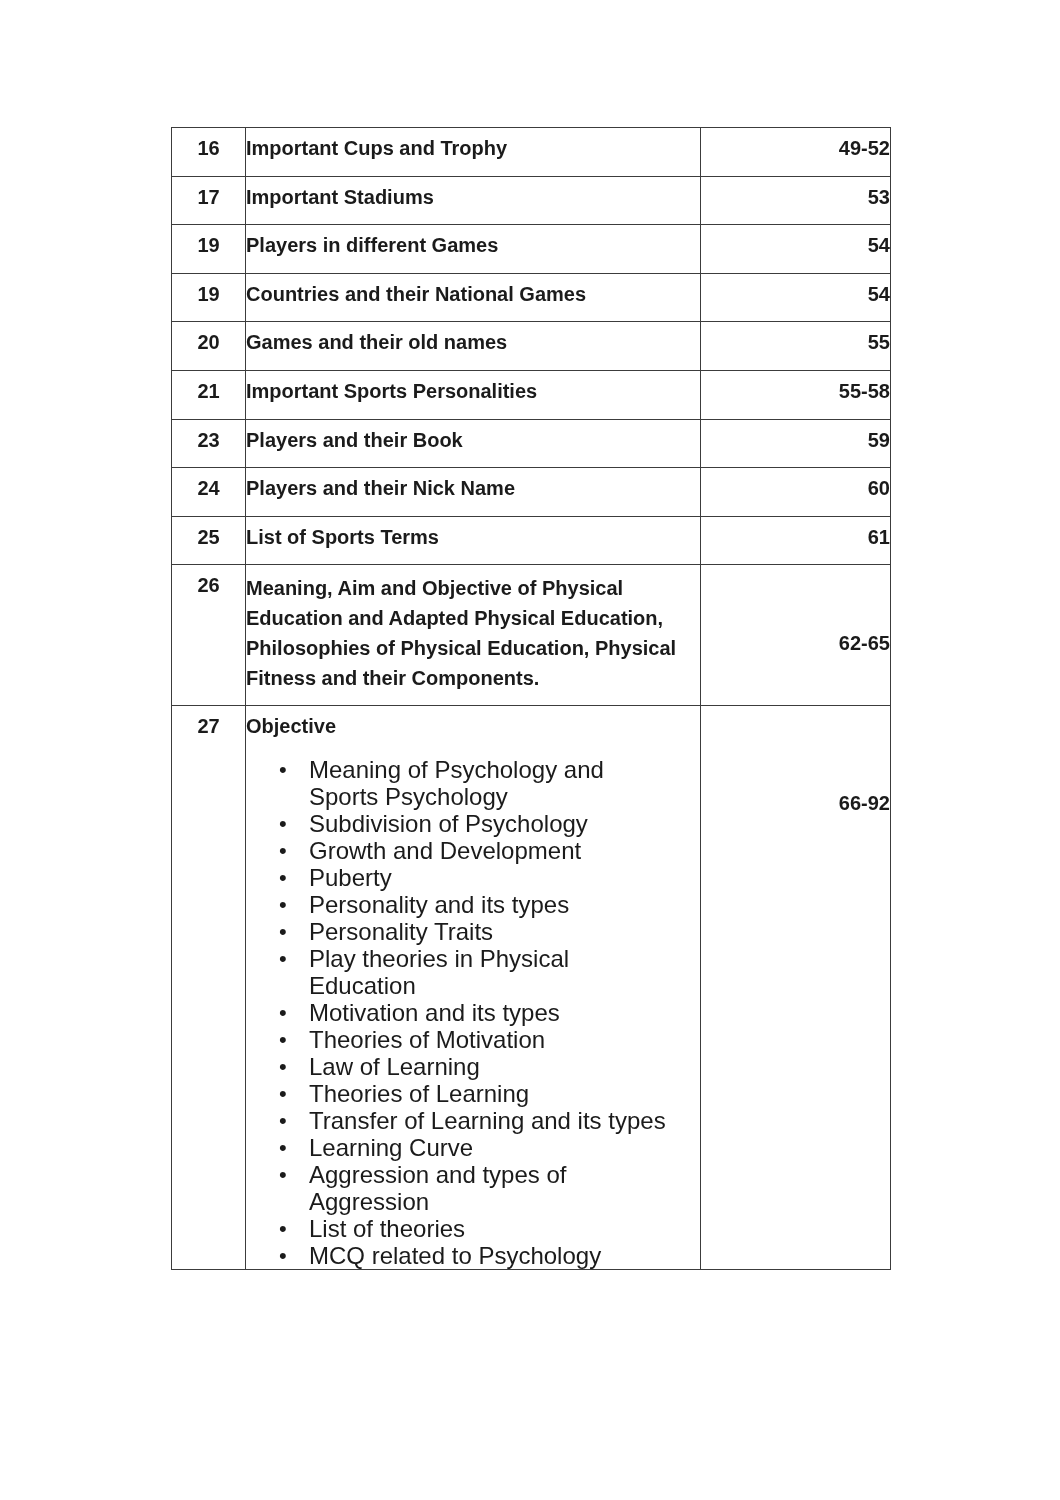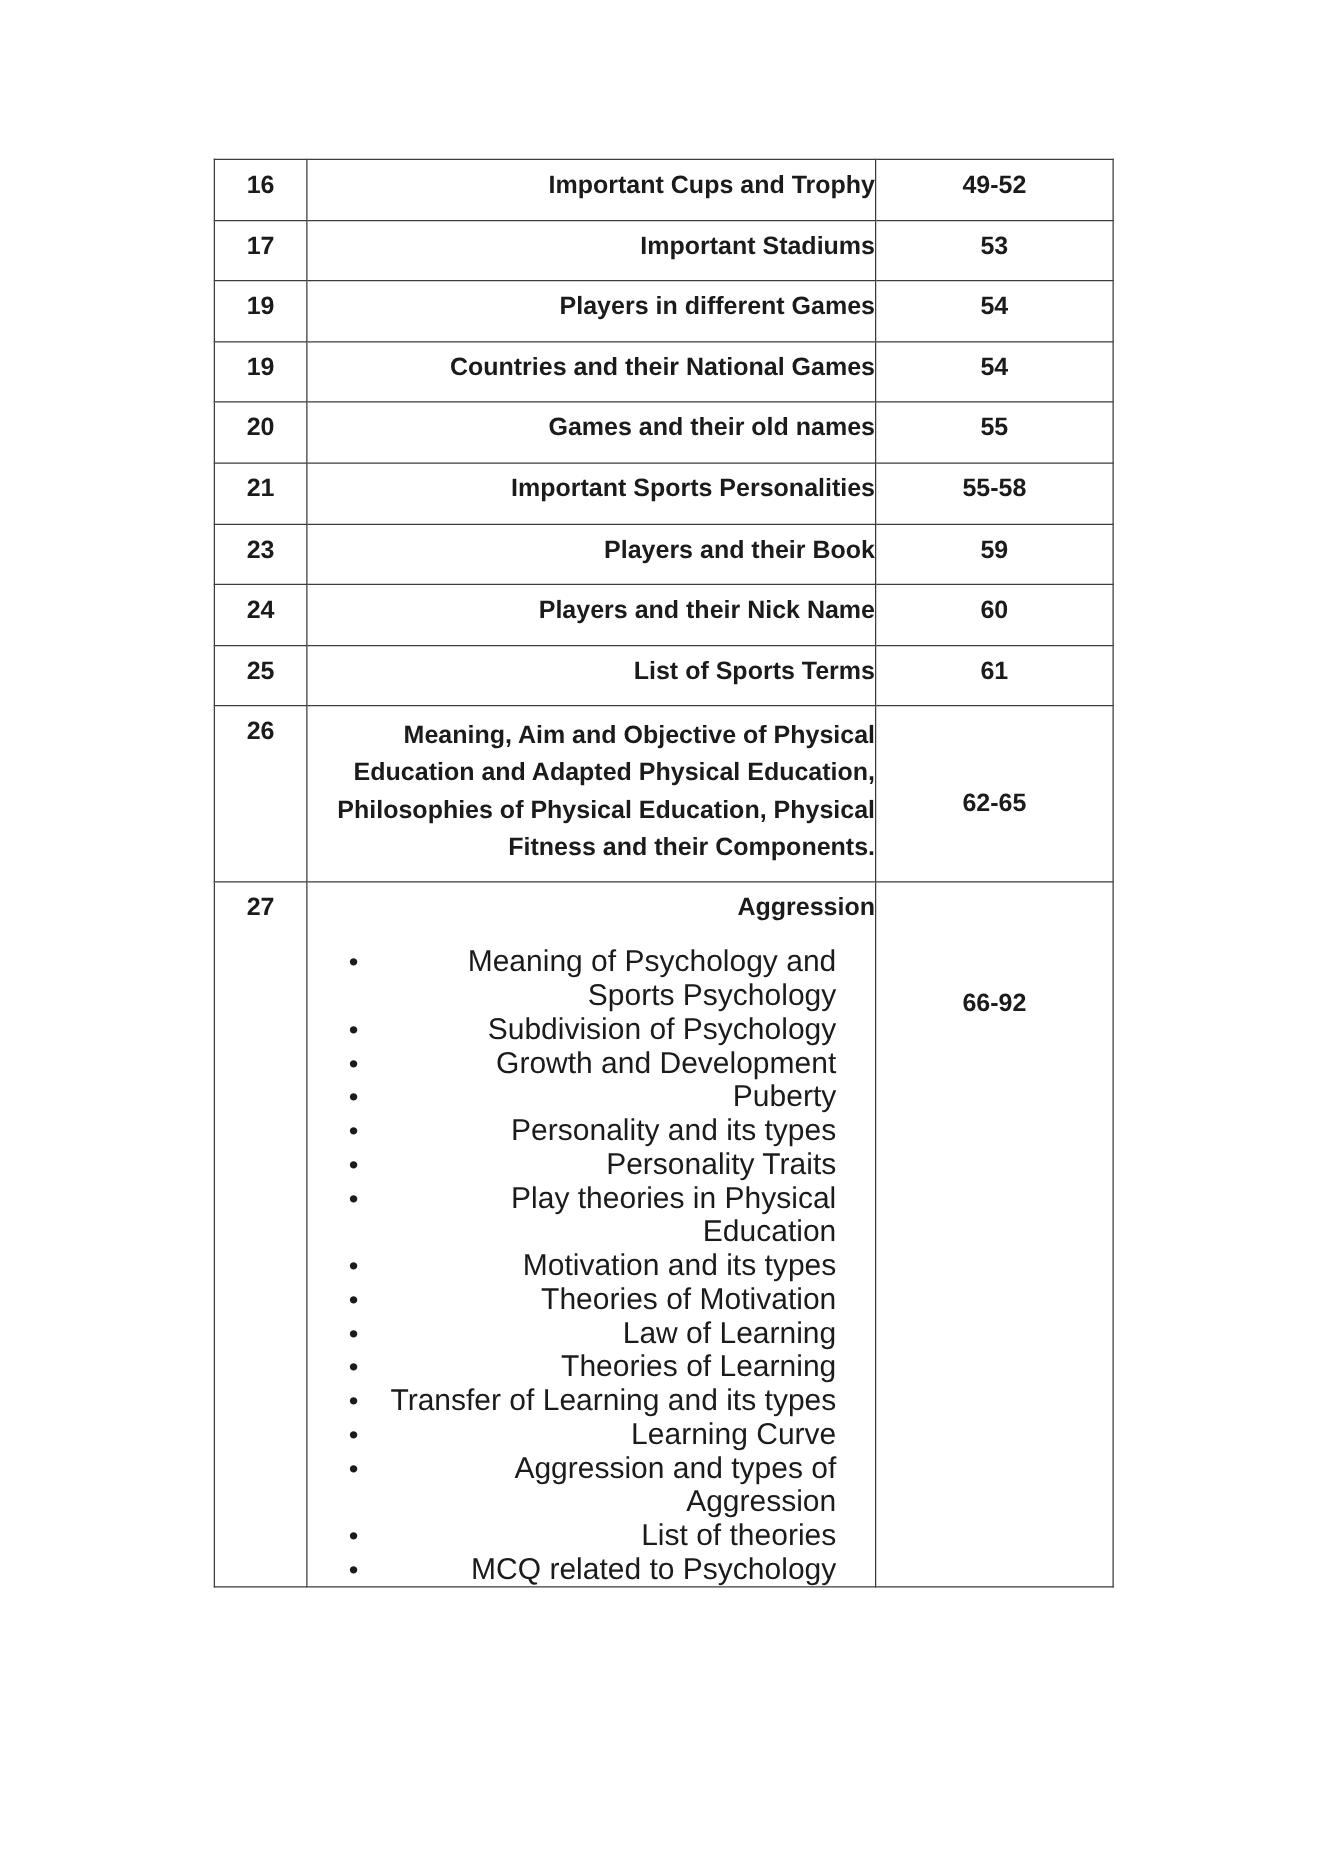--- a/index.html
+++ b/index.html
@@ -42,24 +42,24 @@
   tr.row-large  { height: 509px; }
 
   td.c-no {
     text-align: center;
     font-weight: bold;
   }
   td.c-title {
     font-weight: bold;
     padding-left: 11px;
     padding-right: 6px;
-    text-align: right;
+    text-align: left;
   }
   td.c-pages {
-    text-align: center;
+    text-align: right;
     font-weight: bold;
   }
   tr.row-block td.c-title { line-height: 30px; }
   tr.row-block td.c-pages {
     vertical-align: middle;
     padding-top: 17px;
   }
   tr.row-large td.c-pages {
     vertical-align: top;
     padding-top: 85px;
@@ -146,21 +146,21 @@
         <td class="c-pages">61</td>
       </tr>
       <tr class="row-block">
         <td class="c-no">26</td>
         <td class="c-title">Meaning, Aim and Objective of Physical Education and Adapted Physical Education, Philosophies of Physical Education, Physical Fitness and their Components.</td>
         <td class="c-pages">62-65</td>
       </tr>
       <tr class="row-large">
         <td class="c-no">27</td>
         <td class="c-title">
-          <div class="psy-head">Aggression</div>
+          <div class="psy-head">Objective</div>
           <ul class="topic-list">
             <li>Meaning of Psychology and Sports Psychology</li>
             <li>Subdivision of Psychology</li>
             <li>Growth and Development</li>
             <li>Puberty</li>
             <li>Personality and its types</li>
             <li>Personality Traits</li>
             <li>Play theories in Physical Education</li>
             <li>Motivation and its types</li>
             <li>Theories of Motivation</li>

